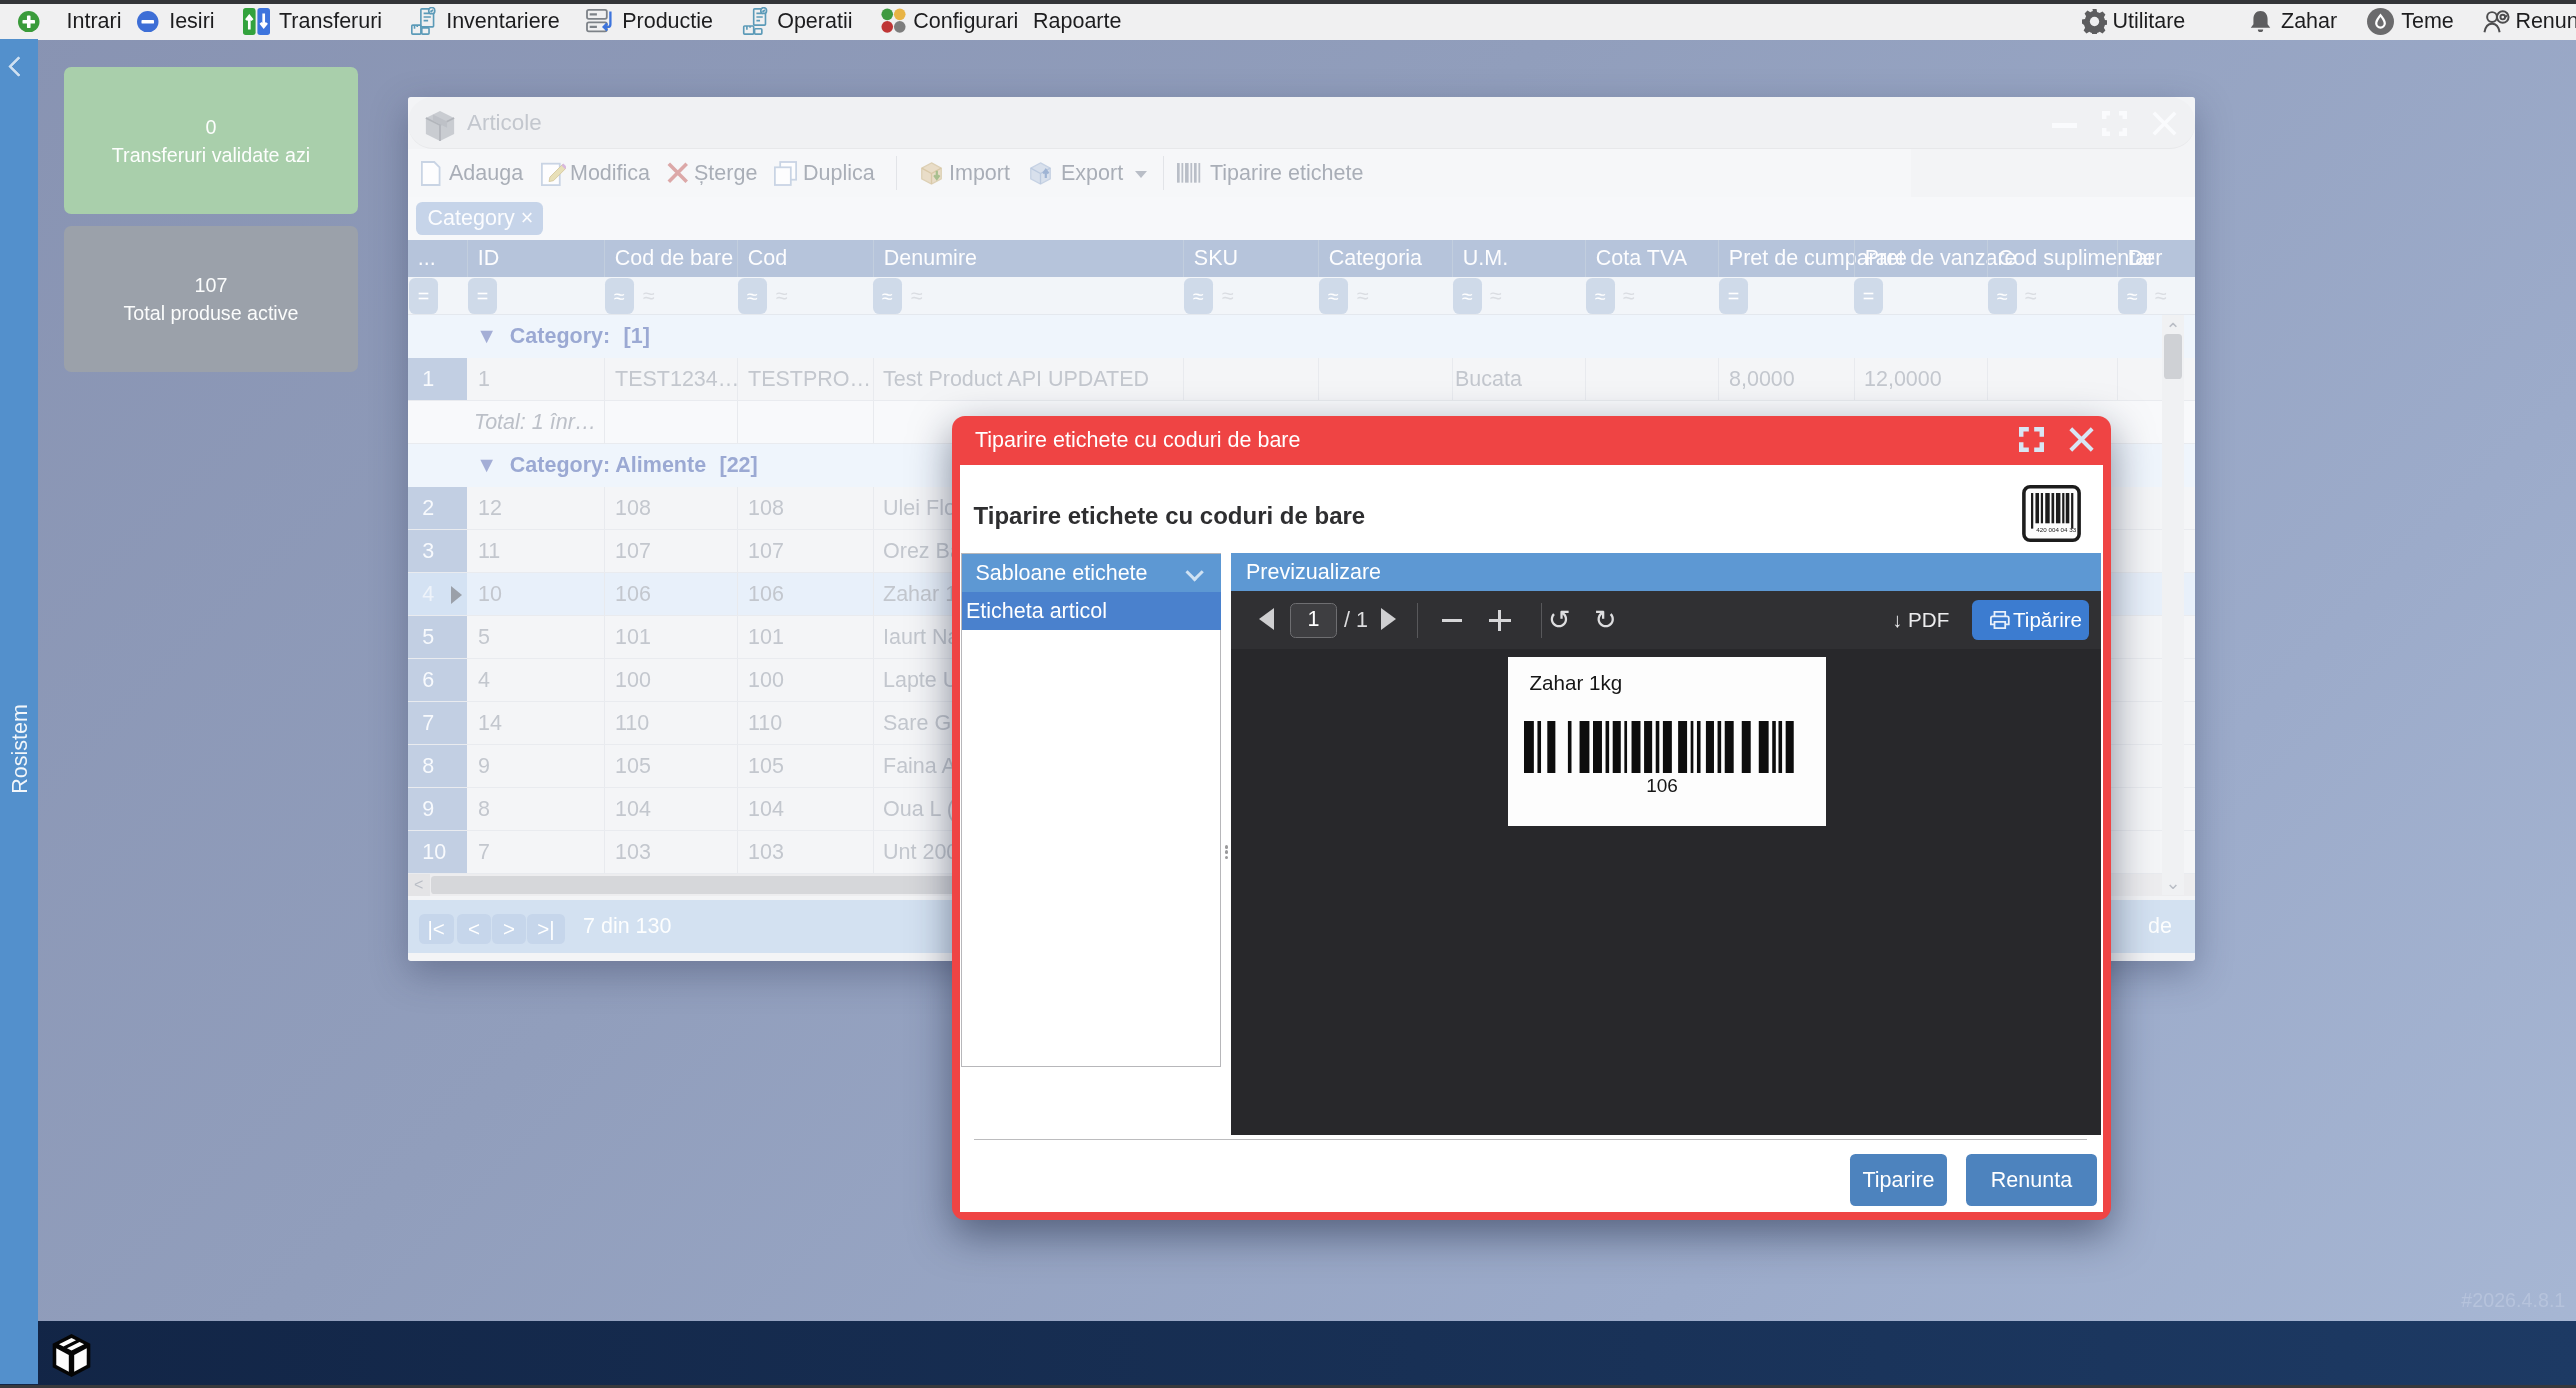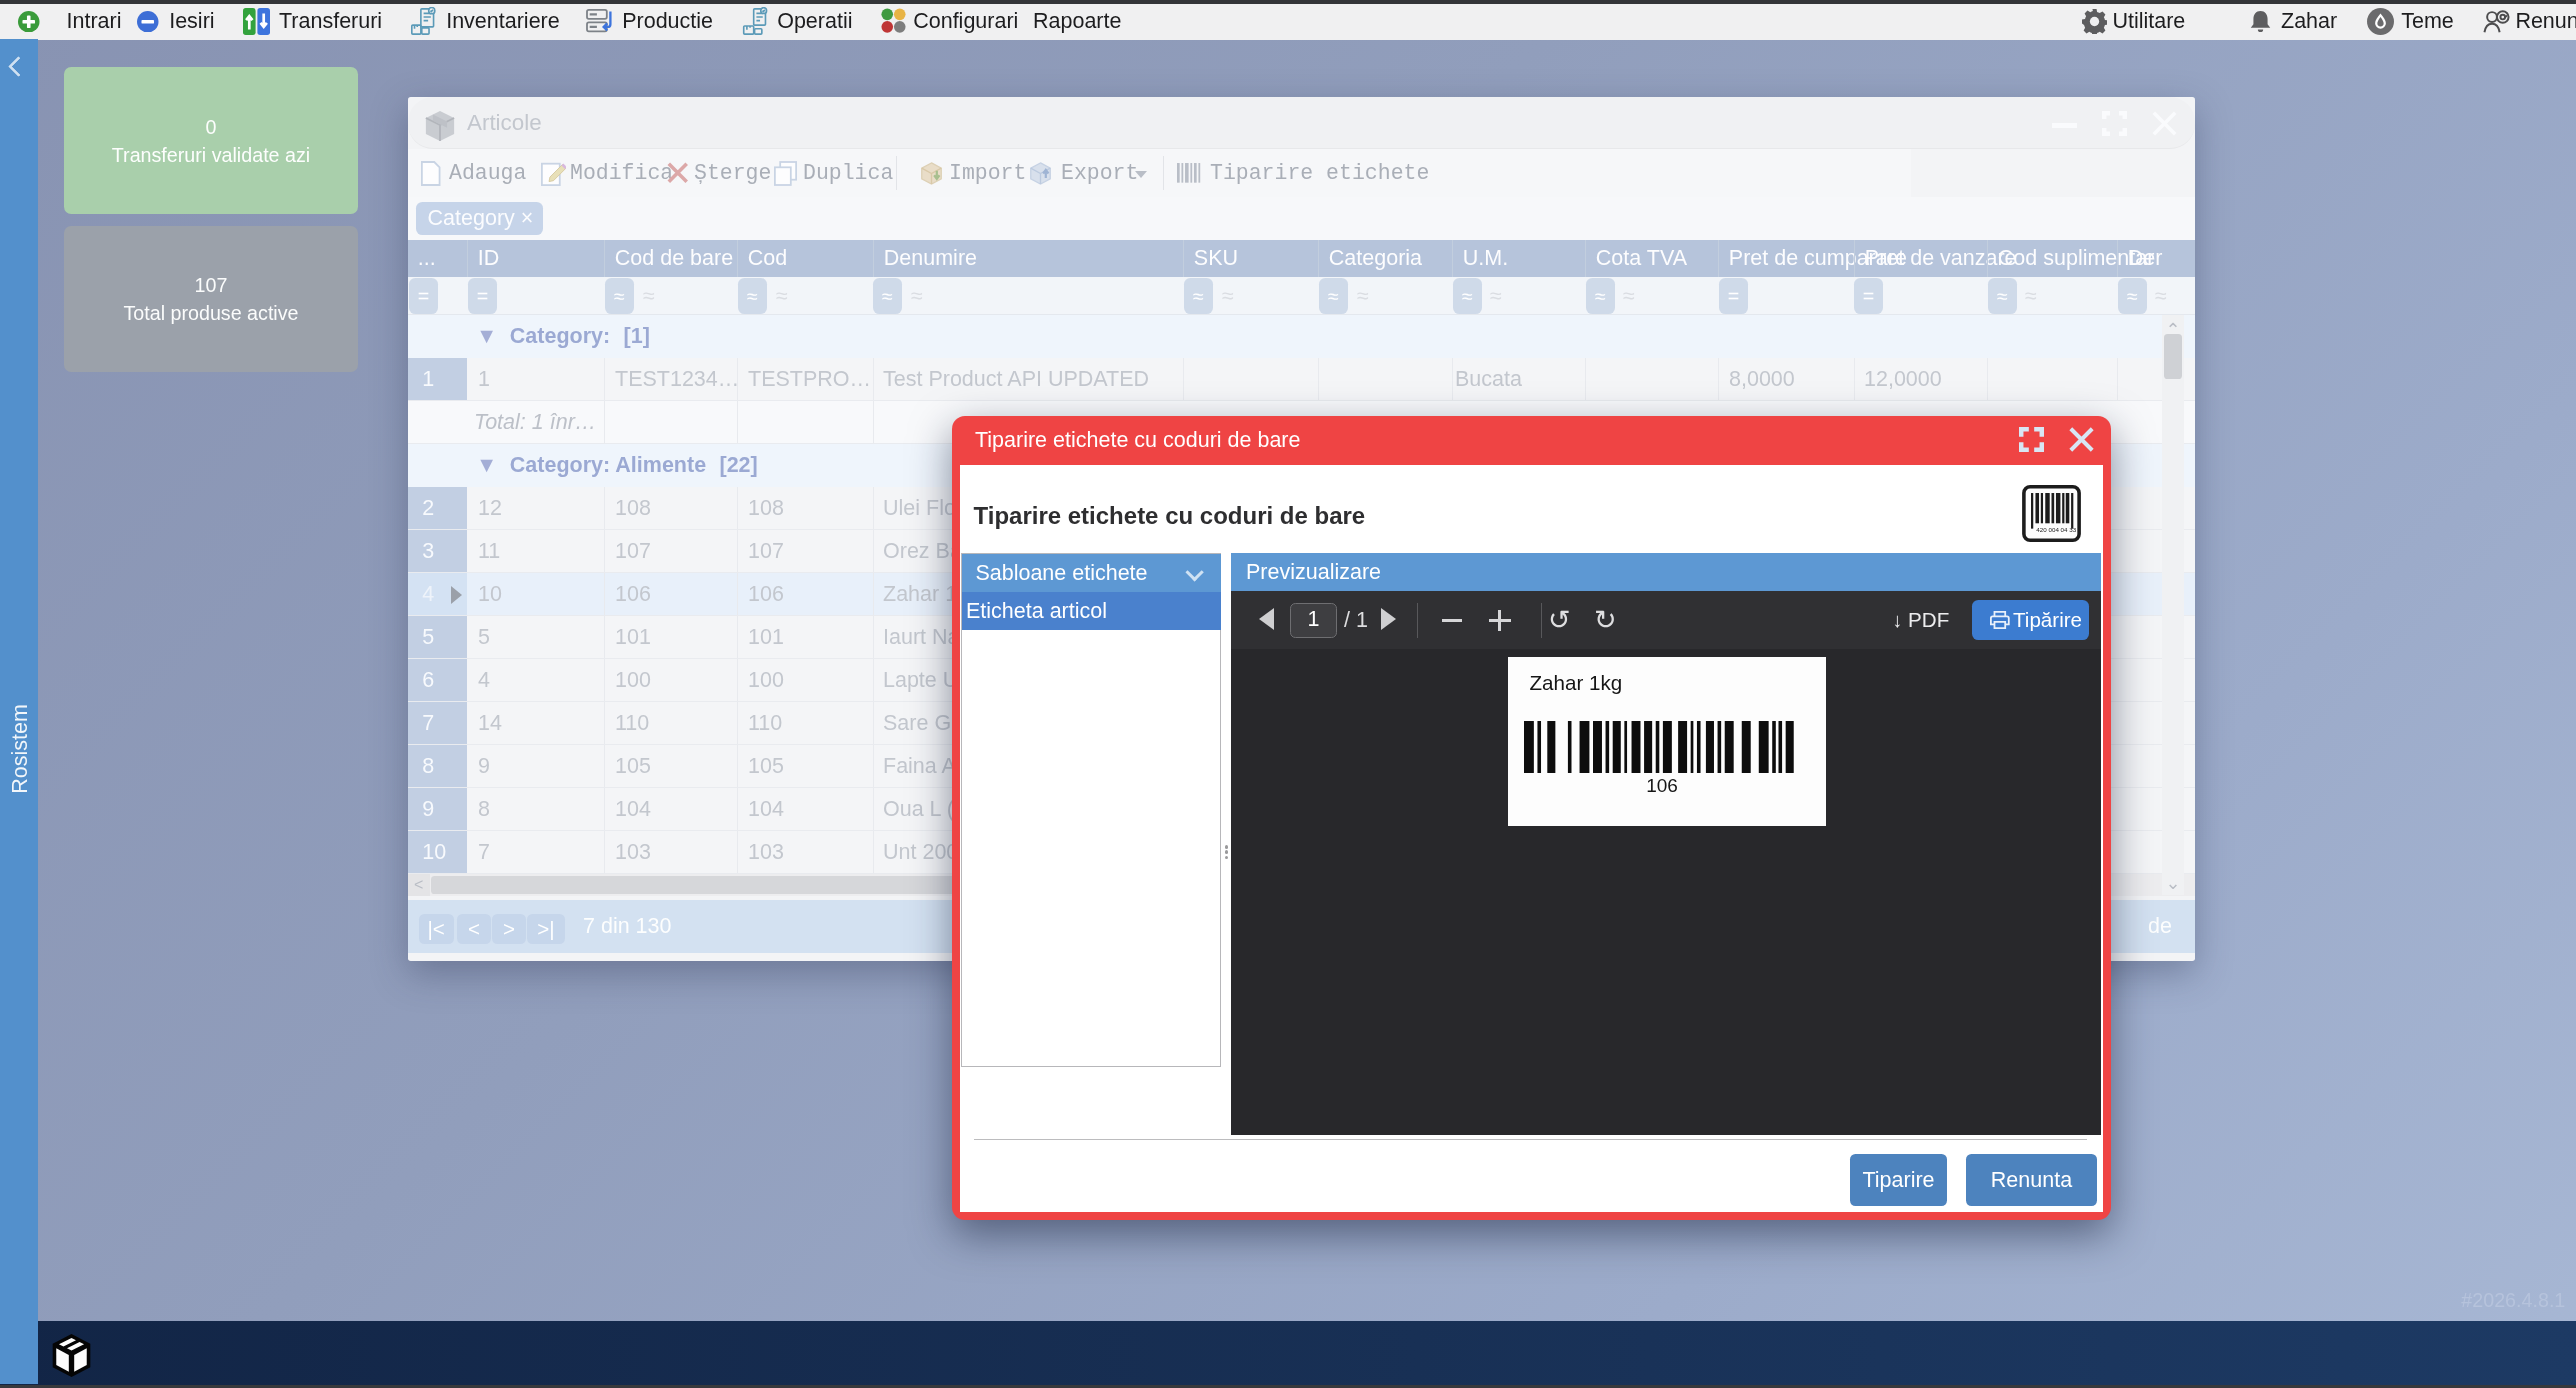--- a/index.html
+++ b/index.html
@@ -23,21 +23,21 @@
 #card2 { left:64px; top:226px; width:294px; height:146px; background:#9ba1aa; border-radius:7.2px;
   display:flex; flex-direction:column; align-items:center; justify-content:center; color:#fbfcfc; font-size:19.7px; line-height:28px;}
 
 #version { right:10.7px; top:1289px; color:#b6c3dc; font-size:19.7px; }
 #footerbar { left:0; top:1321px; width:2576px; height:67px; background:linear-gradient(90deg,#122546,#183055 55%,#1d3a64); }
 
 #win { left:408px; top:97px; width:1787px; height:864px; background:#f3f4f6; border-radius:2.7px;
   box-shadow:0 12.5px 36px rgba(40,50,80,0.35); }
 .wtxt { color:#b9bdc5; }
 #wtitle { left:0; top:0; width:1787px; height:52px; background:#f0f1f3; border-bottom:0.9px solid #e7e8ea;border-radius:25px; }
-#wtools { left:0; top:52px; width:1503px; height:48px; background:#f6f7f9;font-family:Liberation Mono, monospace; }
+#wtools { left:0; top:52px; width:1503px; height:48px; background:#f6f7f9; }
 .tlbl { position:absolute; top:0; height:48px; line-height:48px; font-size:21.5px; color:#a9aeb7; }
 .tsep { position:absolute; top:7.2px; height:34px; width:0.9px; background:#e2e4e8; }
 #chip { left:8px; top:105px; width:127px; height:33px; background:#c6d4e9; border-radius:6.3px;
   color:#fbfcfe; font-size:21.5px; line-height:33px; padding-left:11.6px; }
 
 .hdr { position:absolute; top:143px; height:37px; background:#b6c4db; color:#fdfdfe; font-size:21.5px; line-height:37px; white-space:nowrap; }
 .hcell { position:absolute; top:0; height:37px; border-left:0.9px solid #c2cede; padding-left:9.8px; }
 #filterrow { left:0; top:180px; width:1787px; height:38px; background:#f2f5f9; border-bottom:0.9px solid #e4e8ee; }
 .fbadge { position:absolute; top:0.9px; width:29px; height:36px; background:#cfdae9; border-radius:6.3px;
   color:#fff; font-size:19.7px; text-align:center; line-height:36px; }

